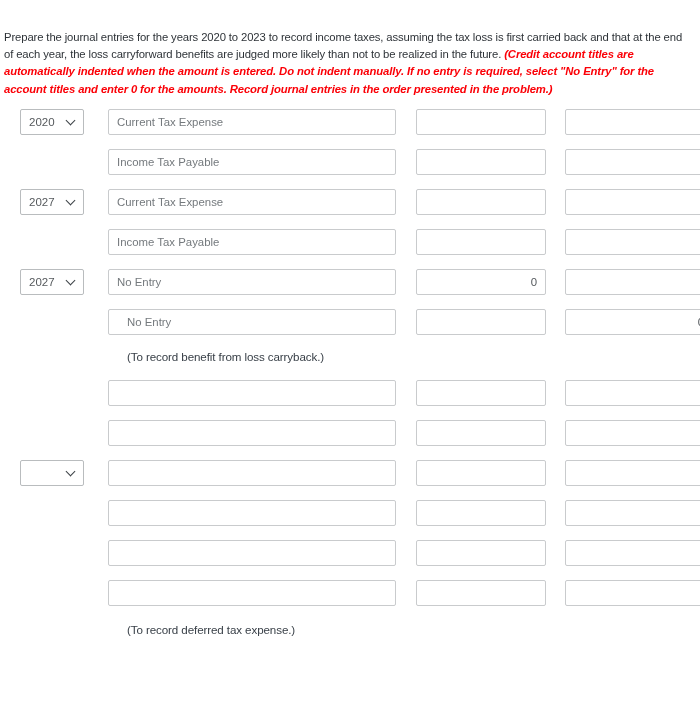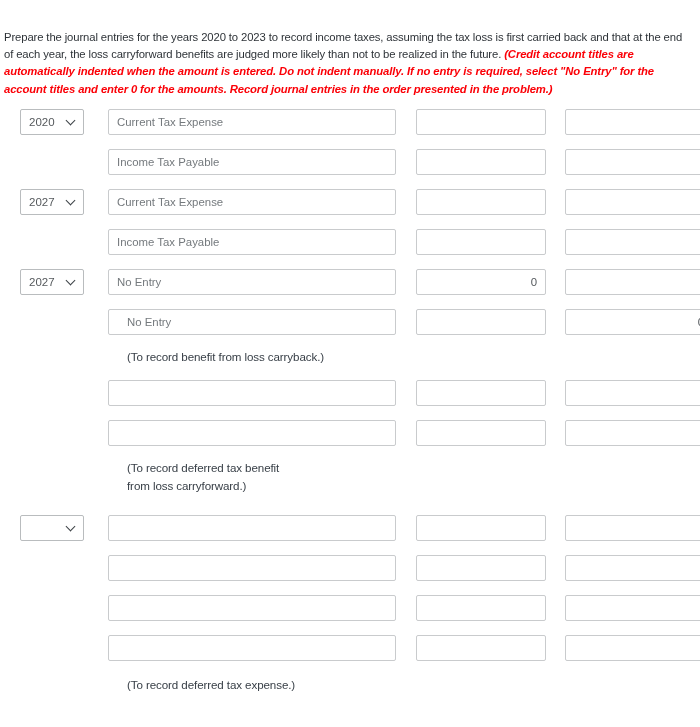--- a/index.html
+++ b/index.html
@@ -261,24 +261,20 @@
         <div class="cell cell-title">
           <div class="tinput"></div>
         </div>
         <div class="cell cell-debit">
           <div class="minput"></div>
         </div>
         <div class="cell cell-credit">
           <div class="minput wide"></div>
         </div>
       </div>
-      <div class="expl h2">
-        <div>(To record deferred tax benefit</div>
-        <div>from loss carryforward.)</div>
-      </div>
       <div class="jrow">
         <div class="cell cell-date">
           <div class="sel">
             <span></span>
             <span class="chev"></span>
           </div>
         </div>
         <div class="cell cell-title">
           <div class="tinput"></div>
         </div>

